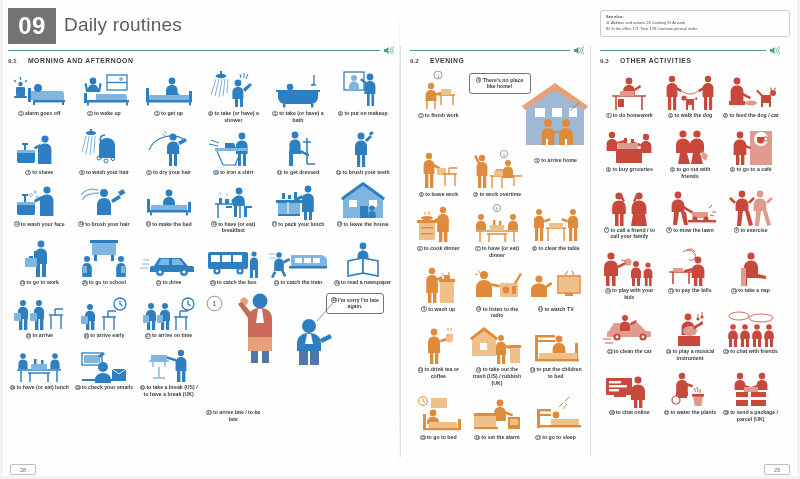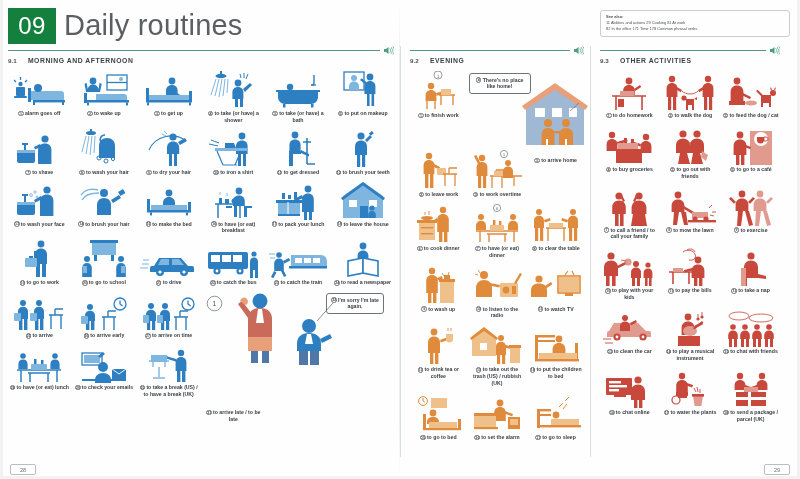--- a/index.html
+++ b/index.html
@@ -22,32 +22,32 @@
   
   .header {
     position: relative;
     height: 46px;
     flex: 0 0 auto;
   }
   .chapter-badge {
     position: absolute;
     left: 8px; top: 8px;
     width: 48px; height: 36px;
-    background: #15803d;
+    background: #737373;
     color: #ffffff;
     font-size: 24px;
-    font-weight: 400;
+    font-weight: 700;
     letter-spacing: 0.5px;
     display: flex; align-items: center; justify-content: center;
     line-height: 1;
   }
   .chapter-title {
     position: absolute;
     left: 64px; top: 7px;
-    font-size: 29px;
+    font-size: 19px;
     font-weight: 300;
     color: #5a5f63;
     letter-spacing: 0.2px;
     line-height: 36px;
   }
   .see-also {
     position: absolute;
     right: 10px; top: 10px;
     width: 190px;
     border: 0.7px solid #c9cdd0;

